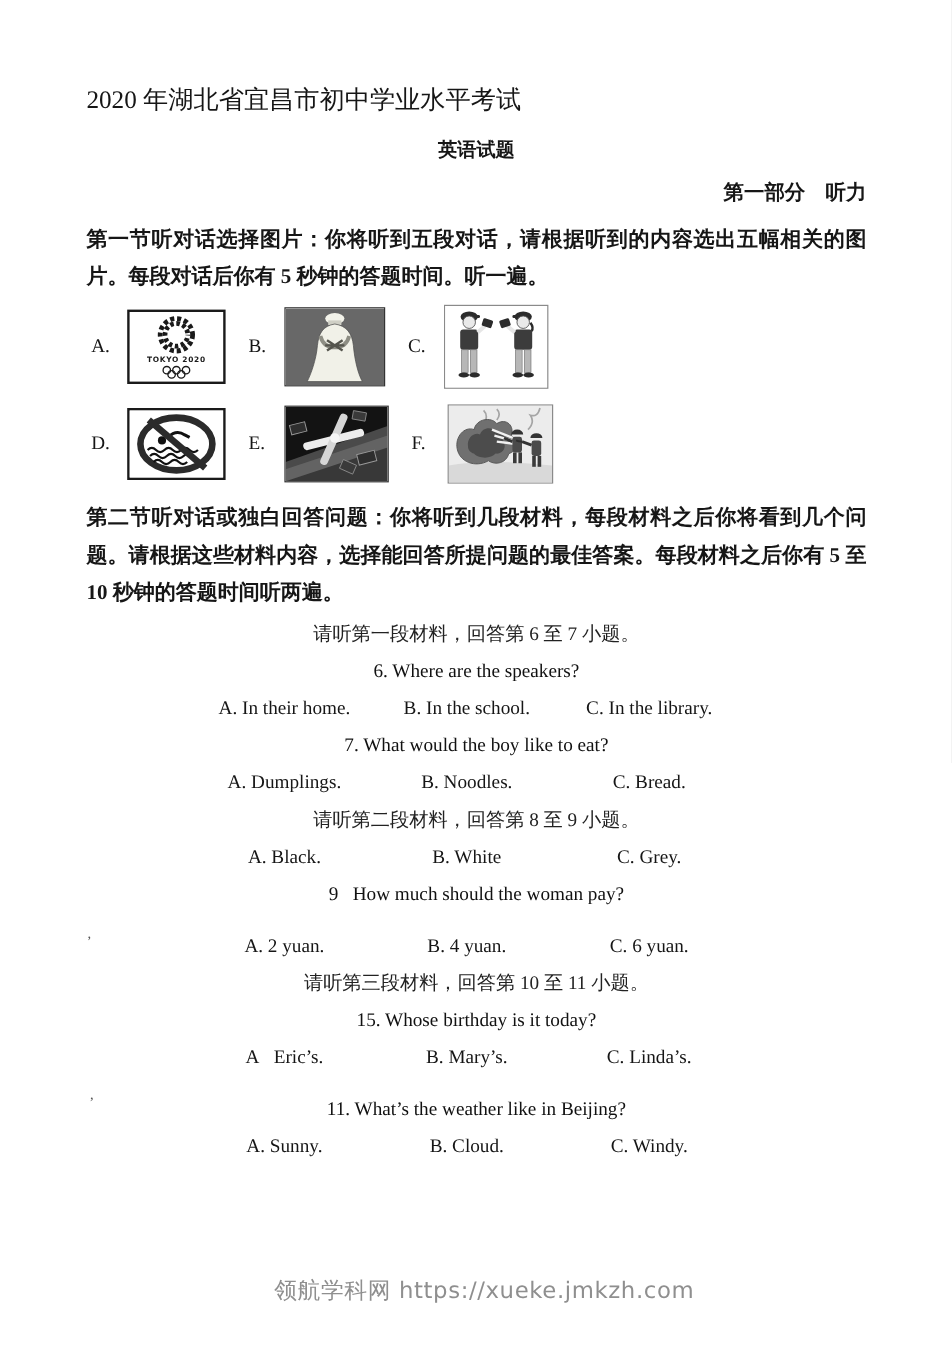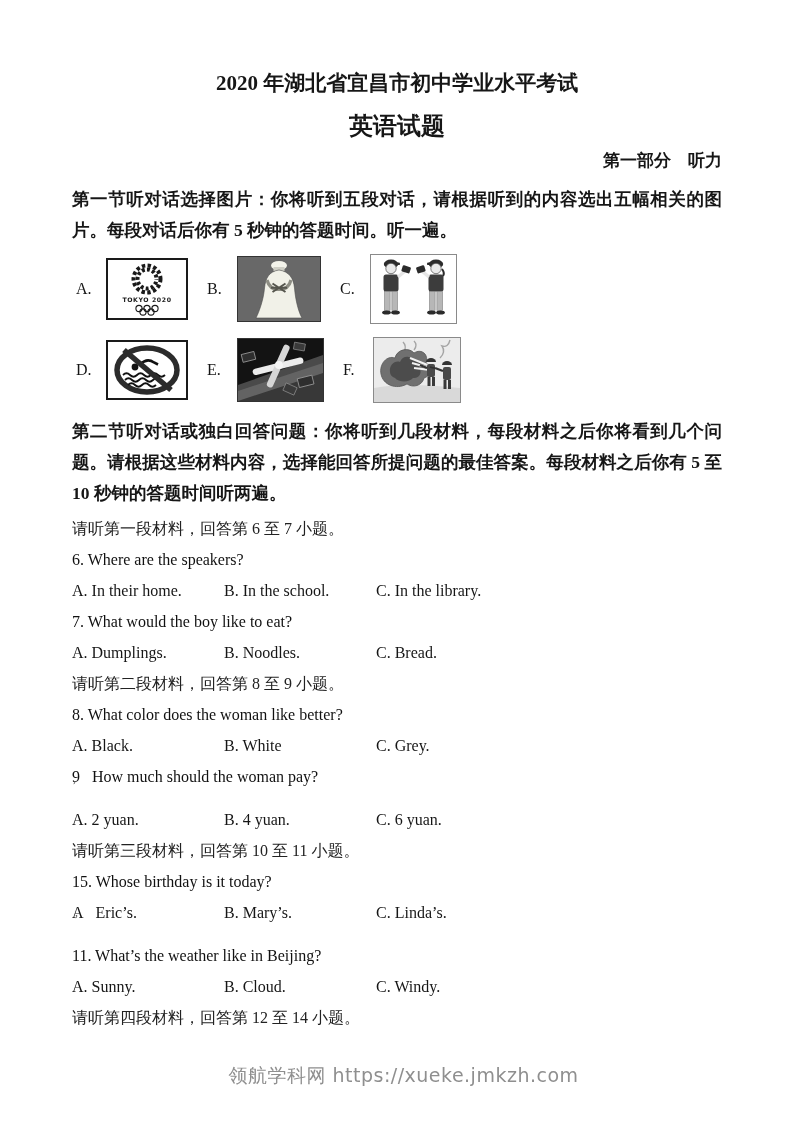--- a/index.html
+++ b/index.html
@@ -1,37 +1,37 @@
 <!DOCTYPE html>
 <html><head>
 <meta charset="utf-8">
 <style>
   html,body{margin:0;padding:0;background:#e9e9e9;}
   .page{position:relative;width:793px;height:1122px;margin:0 auto;background:#ffffff;
         font-family:"Liberation Serif","DejaVu Serif",serif;color:#161616;overflow:hidden;}
   .content{padding:70px 71px 0 72px;}
 
-  .title{margin:0;text-align:center;font-size:21px;font-weight:bold;line-height:26px;}
-  .subtitle{margin:18px 0 0;text-align:center;font-size:24px;font-weight:bold;line-height:24px;}
+  .title{margin:0;font-size:21px;font-weight:normal;line-height:26px;}
+  .subtitle{margin:18px 0 0;text-align:center;font-size:16px;font-weight:bold;line-height:24px;}
   .part-heading{margin:12px 0 0;text-align:right;font-size:17px;font-weight:bold;line-height:22px;}
 
   .inst{margin:12px 0 0;font-size:17.5px;font-weight:bold;line-height:31px;text-align:justify;
         font-family:"Liberation Serif","DejaVu Serif",serif;}
 
   .pic-row{display:flex;align-items:center;margin:6px 0 0 4px;}
   .pic-row.row1{height:74px;margin-top:6px;}
   .pic-row.row2{height:68px;margin-top:10px;}
   .pic-label{flex:0 0 auto;width:24px;font-size:16px;color:#161616;}
   .pic-box{flex:0 0 auto;margin-right:19px;margin-left:6px;line-height:0;background:#fff;}
   .pic-box svg{display:block;}
   .b-dark{border:1px solid #333;}
   .b-black{border:2px solid #1a1a1a;}
   .b-gray{border:1px solid #8a8a8a;}
 
-  .listening{margin-top:9px;}
+  .listening{margin-top:9px;text-align:center;}
   .listening p{margin:0 0 10px;line-height:21px;font-size:16px;}
   .cn{font-size:15.5px;color:#222;}
   .q{color:#111;}
   .opts .opt{display:inline-block;min-width:132px;padding-right:16px;white-space:nowrap;}
   .gap-lg{margin-top:22px !important;}
 
   .stray{position:absolute;font-size:12px;color:#555;line-height:1;}
   .stray.m1{left:73px;top:772px;}
   .stray.m2{left:75px;top:906px;}
 
@@ -193,21 +193,20 @@
 
       <p class="q">7. What would the boy like to eat?</p>
       <p class="opts">
         <span class="opt">A. Dumplings.</span>
         <span class="opt">B. Noodles.</span>
         <span class="opt">C. Bread.</span>
       </p>
 
       <p class="cn">请听第二段材料，回答第 8 至 9 小题。</p>
 
-      <p class="q">8. What color does the woman like better?</p>
       <p class="opts">
         <span class="opt">A. Black.</span>
         <span class="opt">B. White</span>
         <span class="opt">C. Grey.</span>
       </p>
 
       <p class="q">9  How much should the woman pay?</p>
       <p class="opts gap-lg">
         <span class="opt">A. 2 yuan.</span>
         <span class="opt">B. 4 yuan.</span>
@@ -223,21 +222,20 @@
         <span class="opt">C. Linda’s.</span>
       </p>
 
       <p class="q gap-lg">11. What’s the weather like in Beijing?</p>
       <p class="opts">
         <span class="opt">A. Sunny.</span>
         <span class="opt">B. Cloud.</span>
         <span class="opt">C. Windy.</span>
       </p>
 
-      <p class="cn">请听第四段材料，回答第 12 至 14 小题。</p>
     </div>
   </div>
 
   <span class="stray m1">,</span>
   <span class="stray m2">,</span>
 
   <div class="watermark">领航学科网 https://xueke.jmkzh.com</div>
 </div>
 
 </body></html>

